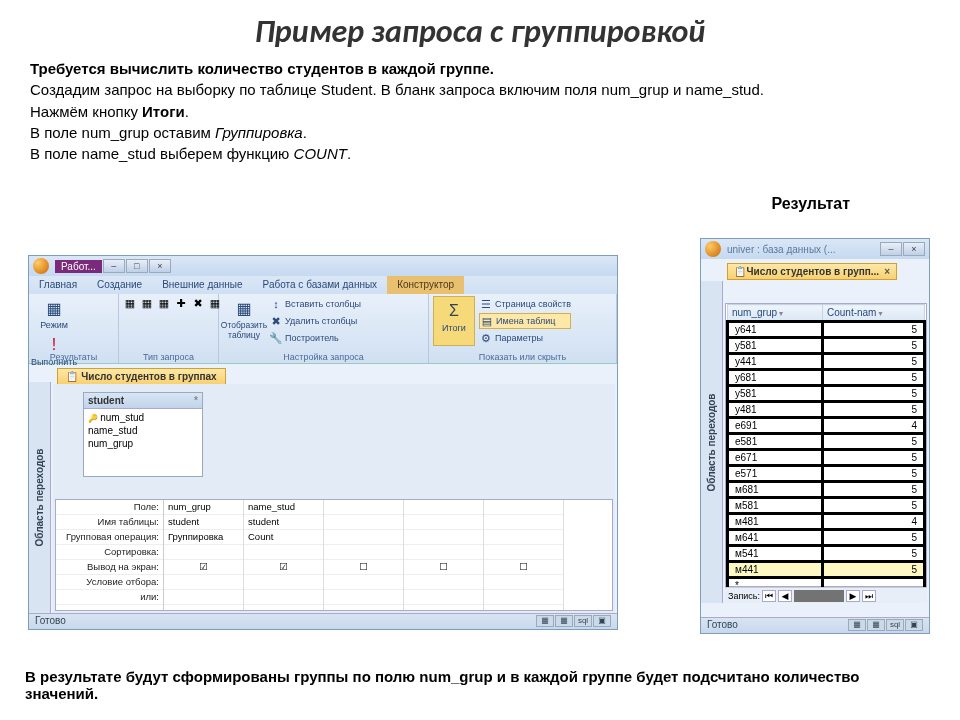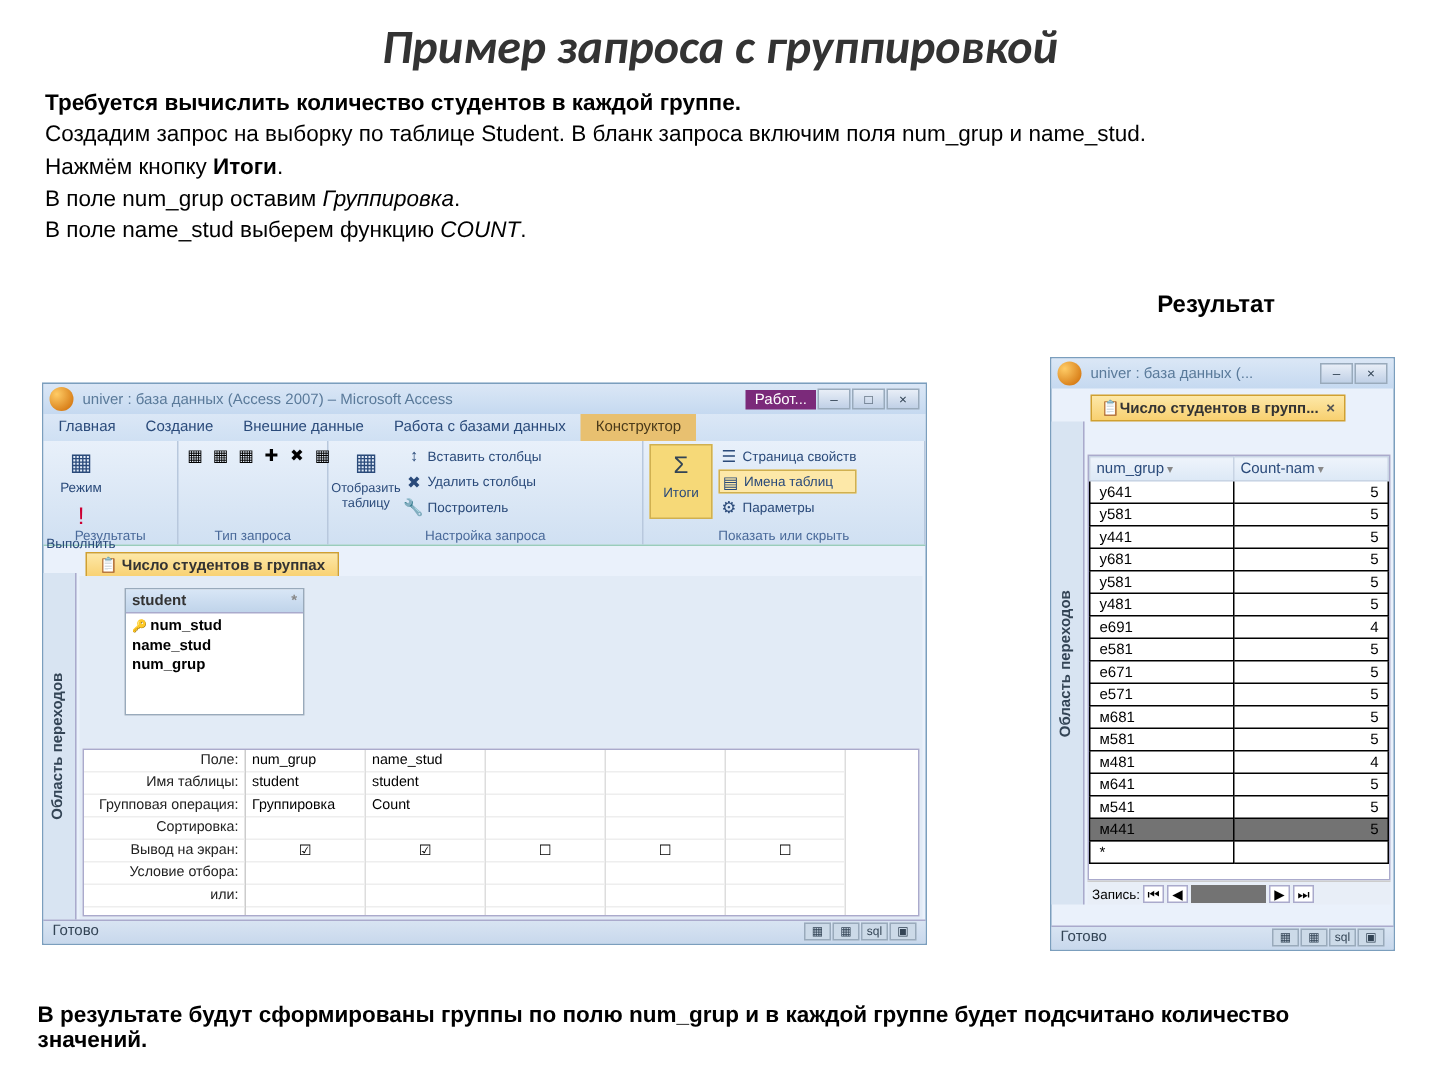--- a/index.html
+++ b/index.html
@@ -32,42 +32,42 @@
 .doc-tab { background: linear-gradient(#fde8a8,#f8d070); border: 1px solid #d0a030; display: inline-block; padding: 2px 8px; margin: 4px 0 0 28px; font-size: 10px; font-weight: bold; color: #333; }
 .doc-tab::before { content: "📋 "; }
 .nav-pane { position: absolute; left: 0; top: 126px; width: 22px; bottom: 16px; background: #d8e4f2; border-right: 1px solid #aac; display: flex; align-items: center; justify-content: center; }
 .nav-pane-text { transform: rotate(-90deg); white-space: nowrap; font-size: 10px; color: #345; font-weight: bold; }
 .design-area { position: absolute; left: 24px; top: 128px; right: 2px; bottom: 16px; background: #e2ebf6; }
 .table-box { position: absolute; top: 8px; left: 30px; width: 120px; height: 85px; background: #fff; border: 1px solid #9ab; }
 .table-box-header { background: linear-gradient(#d8e6f6,#c0d4ea); padding: 2px 4px; font-size: 10px; font-weight: bold; border-bottom: 1px solid #aac; }
 .table-box-header span { color: #333; }
 .table-box-header .star { float: right; color: #888; }
 .table-fields { padding: 2px; font-size: 10px; }
-.table-fields div { padding: 1px 2px; font-weight: bold; }
+.table-fields div { padding: 1px 2px; }
 .table-fields .key::before { content: "🔑 "; font-size: 8px; }
 .qbe-grid { position: absolute; bottom: 2px; left: 2px; right: 2px; height: 112px; background: #fff; border: 1px solid #aac; display: flex; font-size: 9.5px; }
 .qbe-labels { border-right: 1px solid #ccc; width: 108px; }
 .qbe-labels div { height: 15px; padding: 1px 4px; border-bottom: 1px solid #eee; text-align: right; color: #222; }
 .qbe-col { border-right: 1px solid #ddd; width: 80px; }
 .qbe-col div { height: 15px; padding: 1px 4px; border-bottom: 1px solid #eee; }
 .qbe-col .chk { text-align: center; }
 .statusbar { position: absolute; bottom: 0; left: 0; right: 0; height: 16px; background: linear-gradient(#d8e4f2,#c8d8ec); border-top: 1px solid #aac; font-size: 10px; color: #345; padding: 1px 6px; display: flex; }
 .statusbar .spacer { flex: 1; }
 .statusbar .sbtn { width: 18px; height: 12px; background: #ccdae8; border: 1px solid #9ab; margin-left: 1px; text-align: center; font-size: 8px; }
 .result-body { position: absolute; top: 20px; left: 0; right: 0; bottom: 16px; }
 .result-tab { background: linear-gradient(#fde8a8,#f8d070); border: 1px solid #d0a030; display: flex; align-items: center; padding: 2px 6px; margin: 4px 0 0 26px; font-size: 10px; font-weight: bold; color: #333; width: 170px; }
 .result-tab .x { margin-left: auto; color: #555; }
 .result-nav { position: absolute; left: 0; top: 22px; width: 22px; bottom: 14px; background: #d8e4f2; border-right: 1px solid #aac; display: flex; align-items: center; justify-content: center; }
 .result-table { position: absolute; left: 24px; top: 44px; right: 2px; bottom: 30px; background: #fff; border: 1px solid #aac; font-size: 10px; }
 .result-table table { width: 100%; border-collapse: collapse; }
 .result-table th { background: linear-gradient(#eef4fb,#dce8f6); border: 1px solid #c8d4e4; padding: 2px 4px; font-weight: normal; color: #2a4a7a; text-align: left; font-size: 10px; }
 .result-table th .arrow { color: #888; font-size: 8px; margin-left: 2px; }
-.result-table td { border: 1px solid #000000; padding: 1px 6px; height: 15px; }
+.result-table td { border: 3px solid #000000; padding: 1px 6px; height: 15px; }
 .result-table td.num { text-align: right; }
-.result-table tr.selected td { background: #737373; }
+.result-table tr.selected td { background: #fef9c3; }
 .rec-nav { position: absolute; left: 24px; bottom: 14px; right: 2px; height: 16px; background: #e8eef7; border-top: 1px solid #ccc; font-size: 9px; display: flex; align-items: center; padding: 0 3px; gap: 2px; }
 .rec-nav .btn { border: 1px solid #aac; width: 14px; height: 12px; background: #fff; text-align: center; line-height: 10px; }
 .rec-nav input { width: 50px; height: 12px; border: 6px solid #737373; font-size: 9px; text-align: center; }
 .conclusion { position: absolute; bottom: 18px; left: 25px; right: 25px; font-size: 15px; }
 </style>
 </head>
 <body>
 
 <h1 class="slide-title">Пример запроса с группировкой</h1>
 
@@ -77,21 +77,20 @@
 <p>Нажмём кнопку <b>Итоги</b>.</p>
 <p>В поле num_grup оставим <i>Группировка</i>.</p>
 <p>В поле name_stud выберем функцию <i>COUNT</i>.</p>
 </div>
 
 <div class="result-label">Результат</div>
 
 <div class="access-main">
   <div class="titlebar">
     <div class="office-btn"></div>
-    <span class="title-text">univer : база данных (Access 2007) – Microsoft Access</span>
     <span style="background:#7b2a7a;color:#fff;padding:1px 6px">Работ...</span>
     <div class="winbtns">
       <div class="winbtn">–</div>
       <div class="winbtn">□</div>
       <div class="winbtn">×</div>
     </div>
   </div>
   <div class="ribbon-tabs">
     <span class="tab">Главная</span>
     <span class="tab">Создание</span>

